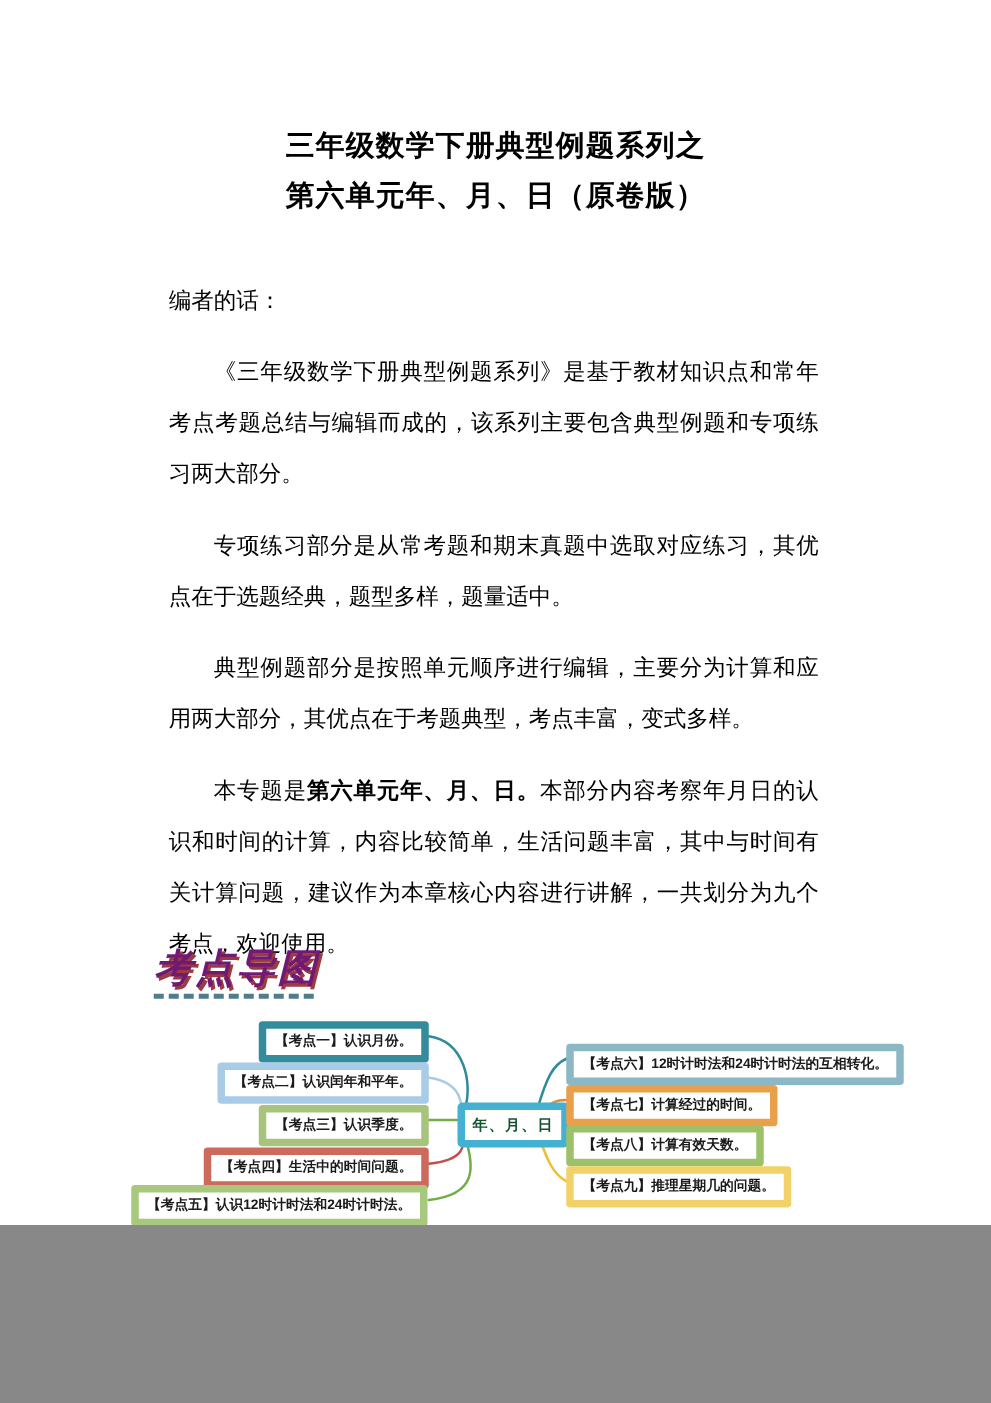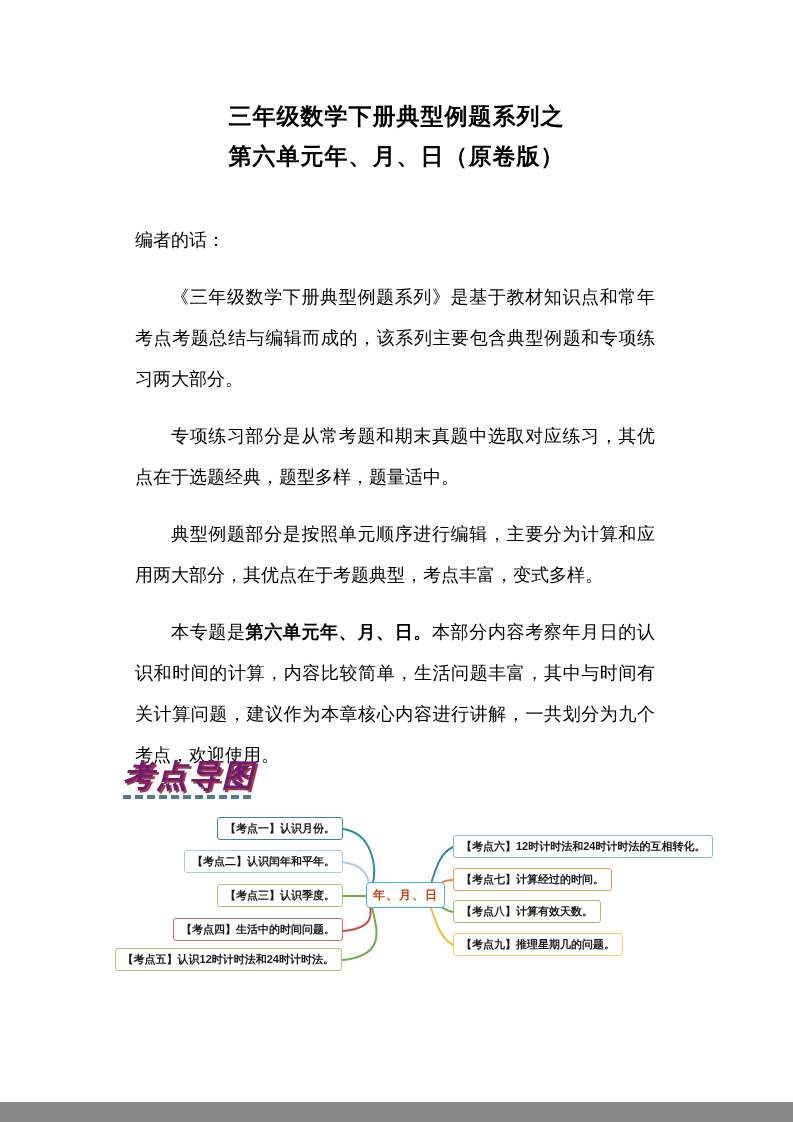--- a/index.html
+++ b/index.html
@@ -1,18 +1,18 @@
 <!DOCTYPE html>
 <html><head>
 <meta charset="utf-8">
 <style>
   html,body { margin:0; padding:0; background:#888; }
   .page {
     position:relative;
-    width:793px; height:1102px;
+    width:793px; height:980px;
     margin:0 auto;
     background:#ffffff;
     font-family:"Liberation Sans", sans-serif;
     color:#000;
     overflow:hidden;
   }
   
   .doc-title {
     padding-top:96px;
     text-align:center;
@@ -52,21 +52,21 @@
   
   .mindmap {
     position:absolute;
     left:120px; top:795px;
     width:600px; height:205px;
   }
   .mindmap svg { position:absolute; left:0; top:0; }
   .mnode {
     position:absolute;
     background:#fff;
-    border:1px solid #22c55e;
+    border:6px solid #22c55e;
     border-radius:3px;
     padding:3px 7px;
     font-size:11px;
     font-weight:bold;
     line-height:15px;
     white-space:nowrap;
     color:#1a1a1a;
   }
   .mnode.center {
     padding:4px 6px;
@@ -123,21 +123,21 @@
       <path class="connector" d="M 312,105 C 320,112 326,116 333,117" style="stroke: rgb(112, 173, 71);"></path>
       <path class="connector" d="M 310,110 C 317,132 322,144 333,150" style="stroke: rgb(237, 191, 51);"></path>
     </svg>
 
     <div class="mnode n1" style="border-color: rgb(51, 139, 155);"><span>【考点一】认识月份。</span></div>
     <div class="mnode n2" style="border-color: rgb(168, 203, 232);"><span>【考点二】认识闰年和平年。</span></div>
     <div class="mnode n3" style="border-color: rgb(168, 196, 124); text-align: right;"><span>【考点三】认识季度。</span></div>
     <div class="mnode n4" style="border-color: rgb(205, 106, 94);"><span>【考点四】生活中的时间问题。</span></div>
     <div class="mnode n5" style="border-color: rgb(168, 200, 126);"><span>【考点五】认识12时计时法和24时计时法。</span></div>
 
-    <div class="mnode center nc" style="border-color: rgb(68, 177, 211);"><span style="color: #c2410c;">年、月、日</span></div>
+    <div class="mnode center nc" style="border-color: rgb(68, 177, 211);"><span style="color: #14532d;">年、月、日</span></div>
 
     <div class="mnode n6" style="border-color: rgb(140, 184, 198);"><span>【考点六】12时计时法和24时计时法的互相转化。</span></div>
     <div class="mnode n7" style="border-color: rgb(232, 160, 74);"><span>【考点七】计算经过的时间。</span></div>
     <div class="mnode n8" style="border-color: rgb(157, 193, 105);"><span>【考点八】计算有效天数。</span></div>
     <div class="mnode n9" style="border-color: rgb(242, 210, 104);"><span>【考点九】推理星期几的问题。</span></div>
   </div>
 
 </div>
 
 </body></html>

